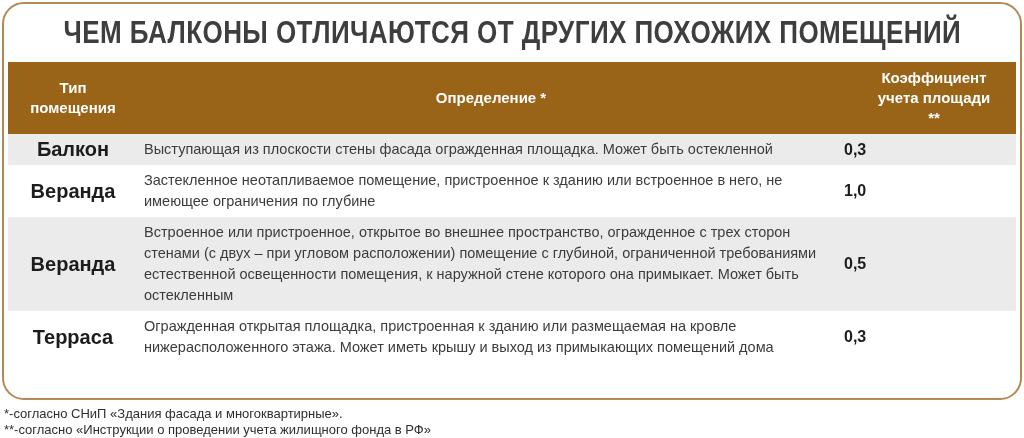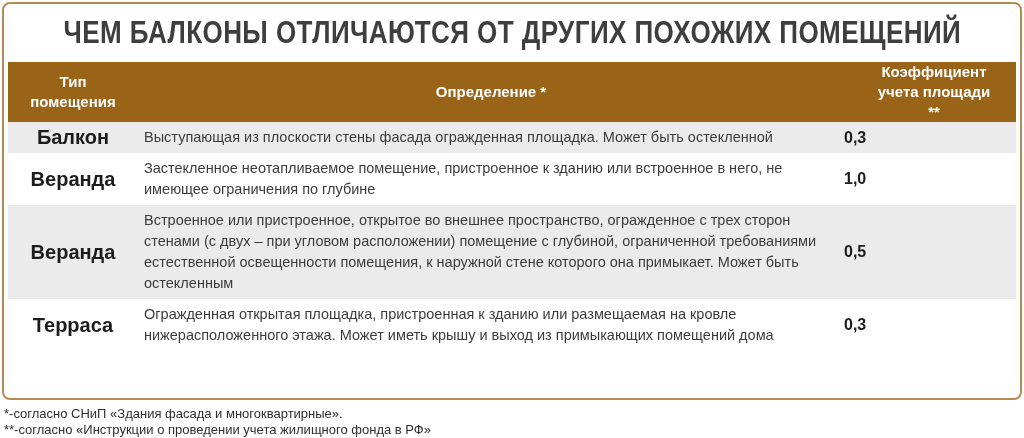--- a/index.html
+++ b/index.html
@@ -8,21 +8,21 @@
     background: #ffffff;
     font-family: "Liberation Sans", "DejaVu Sans", sans-serif;
     overflow: hidden;
   }
   .card {
     position: absolute;
     left: 2px; top: 2px;
     width: 1020px; height: 398px;
     background: #ffffff;
     border: 2px solid #b58a52;
-    border-radius: 8px;
+    border-radius: 22px;
     padding: 0 4px;
     overflow: hidden;
   }
   .title-bar {
     height: 58px;
     display: flex;
     align-items: center;
     justify-content: center;
   }
   .title-text {
@@ -36,21 +36,21 @@
   }
   .grid-row {
     display: grid;
     grid-template-columns: 130px 1fr 172px;
     align-items: center;
     width: 100%;
   }
   .thead {
     background: #9a6418;
     color: #ffffff;
-    height: 60px;
+    height: 72px;
     font-weight: bold;
     font-size: 15px;
     line-height: 20px;
   }
   .th-type { text-align: center; max-width: 100px; margin: 0 auto; }
   .th-def  { text-align: center; }
   .th-coef { text-align: center; max-width: 152px; padding-left: 28px; width: 160px; }
   .trow { background: #ffffff; }
   .trow:nth-child(odd) { background: #ebebeb; }
   .cell-type {

